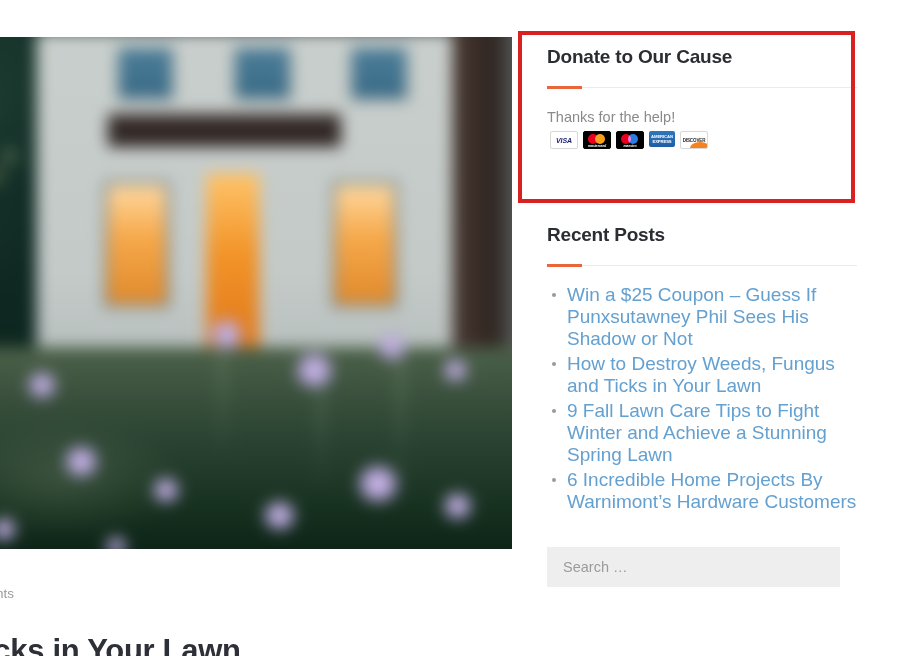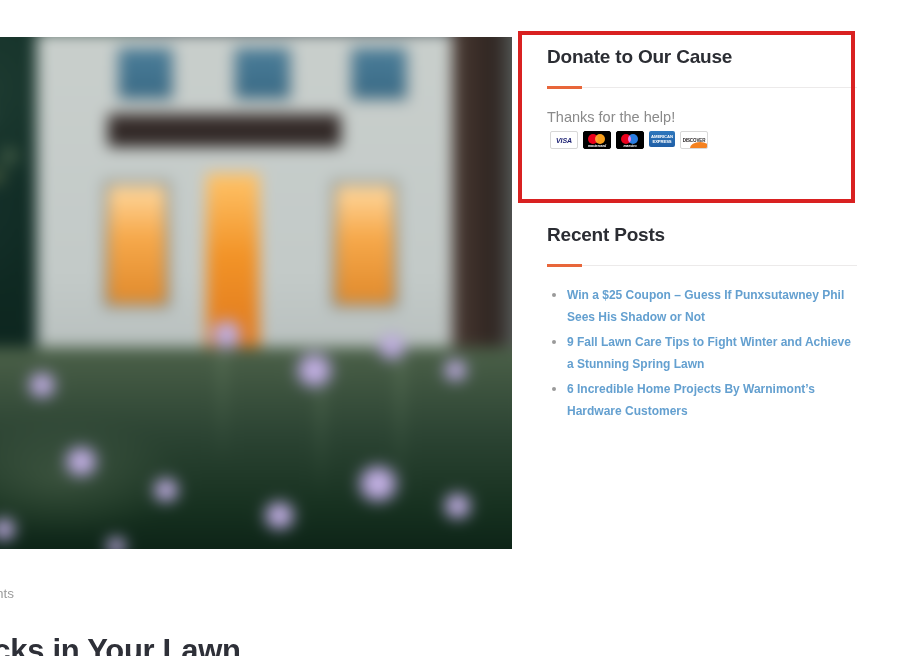--- a/index.html
+++ b/index.html
@@ -262,24 +262,23 @@
   #recent-widget { top: 224px; }
   #recent-list {
     list-style: none;
     margin: 18px 0 0 0;
     padding: 0;
   }
   #recent-list li {
     position: relative;
     padding-left: 20px;
     margin-bottom: 3px;
-    font-size: 12px;
+    font-size: 19px;
     line-height: 22px;
     color: #64a0d0;
-    font-weight: bold;
   }
   #recent-list li::before {
     content: "";
     position: absolute;
     left: 5px; top: 9px;
     width: 4px; height: 4px;
     border-radius: 50%;
     background: #9a9a9a;
   }
   #recent-list a {
@@ -386,24 +385,26 @@
           <span class="dtxt">DISCOVER</span>
       </span>
     </div>
   </section>
 
   <section class="widget" id="recent-widget">
     <h2 class="widget-title">Recent Posts</h2>
     <div class="title-rule"></div>
     <ul id="recent-list">
       <li><a>Win a $25 Coupon – Guess If Punxsutawney Phil Sees His Shadow or Not</a></li>
+      <li><a>How to Destroy Weeds, Fungus and Ticks in Your Lawn</a></li>
       <li><a>9 Fall Lawn Care Tips to Fight Winter and Achieve a Stunning Spring Lawn</a></li>
       <li><a>6 Incredible Home Projects By Warnimont’s Hardware Customers</a></li>
     </ul>
   </section>
 
   <section class="widget" id="search-widget">
     <form id="search-form">
+      <input id="search-input" type="text" placeholder="Search …" style="">
     </form>
   </section>
 </aside>
 
 <div id="highlight-box"></div>
 
 </body></html>

